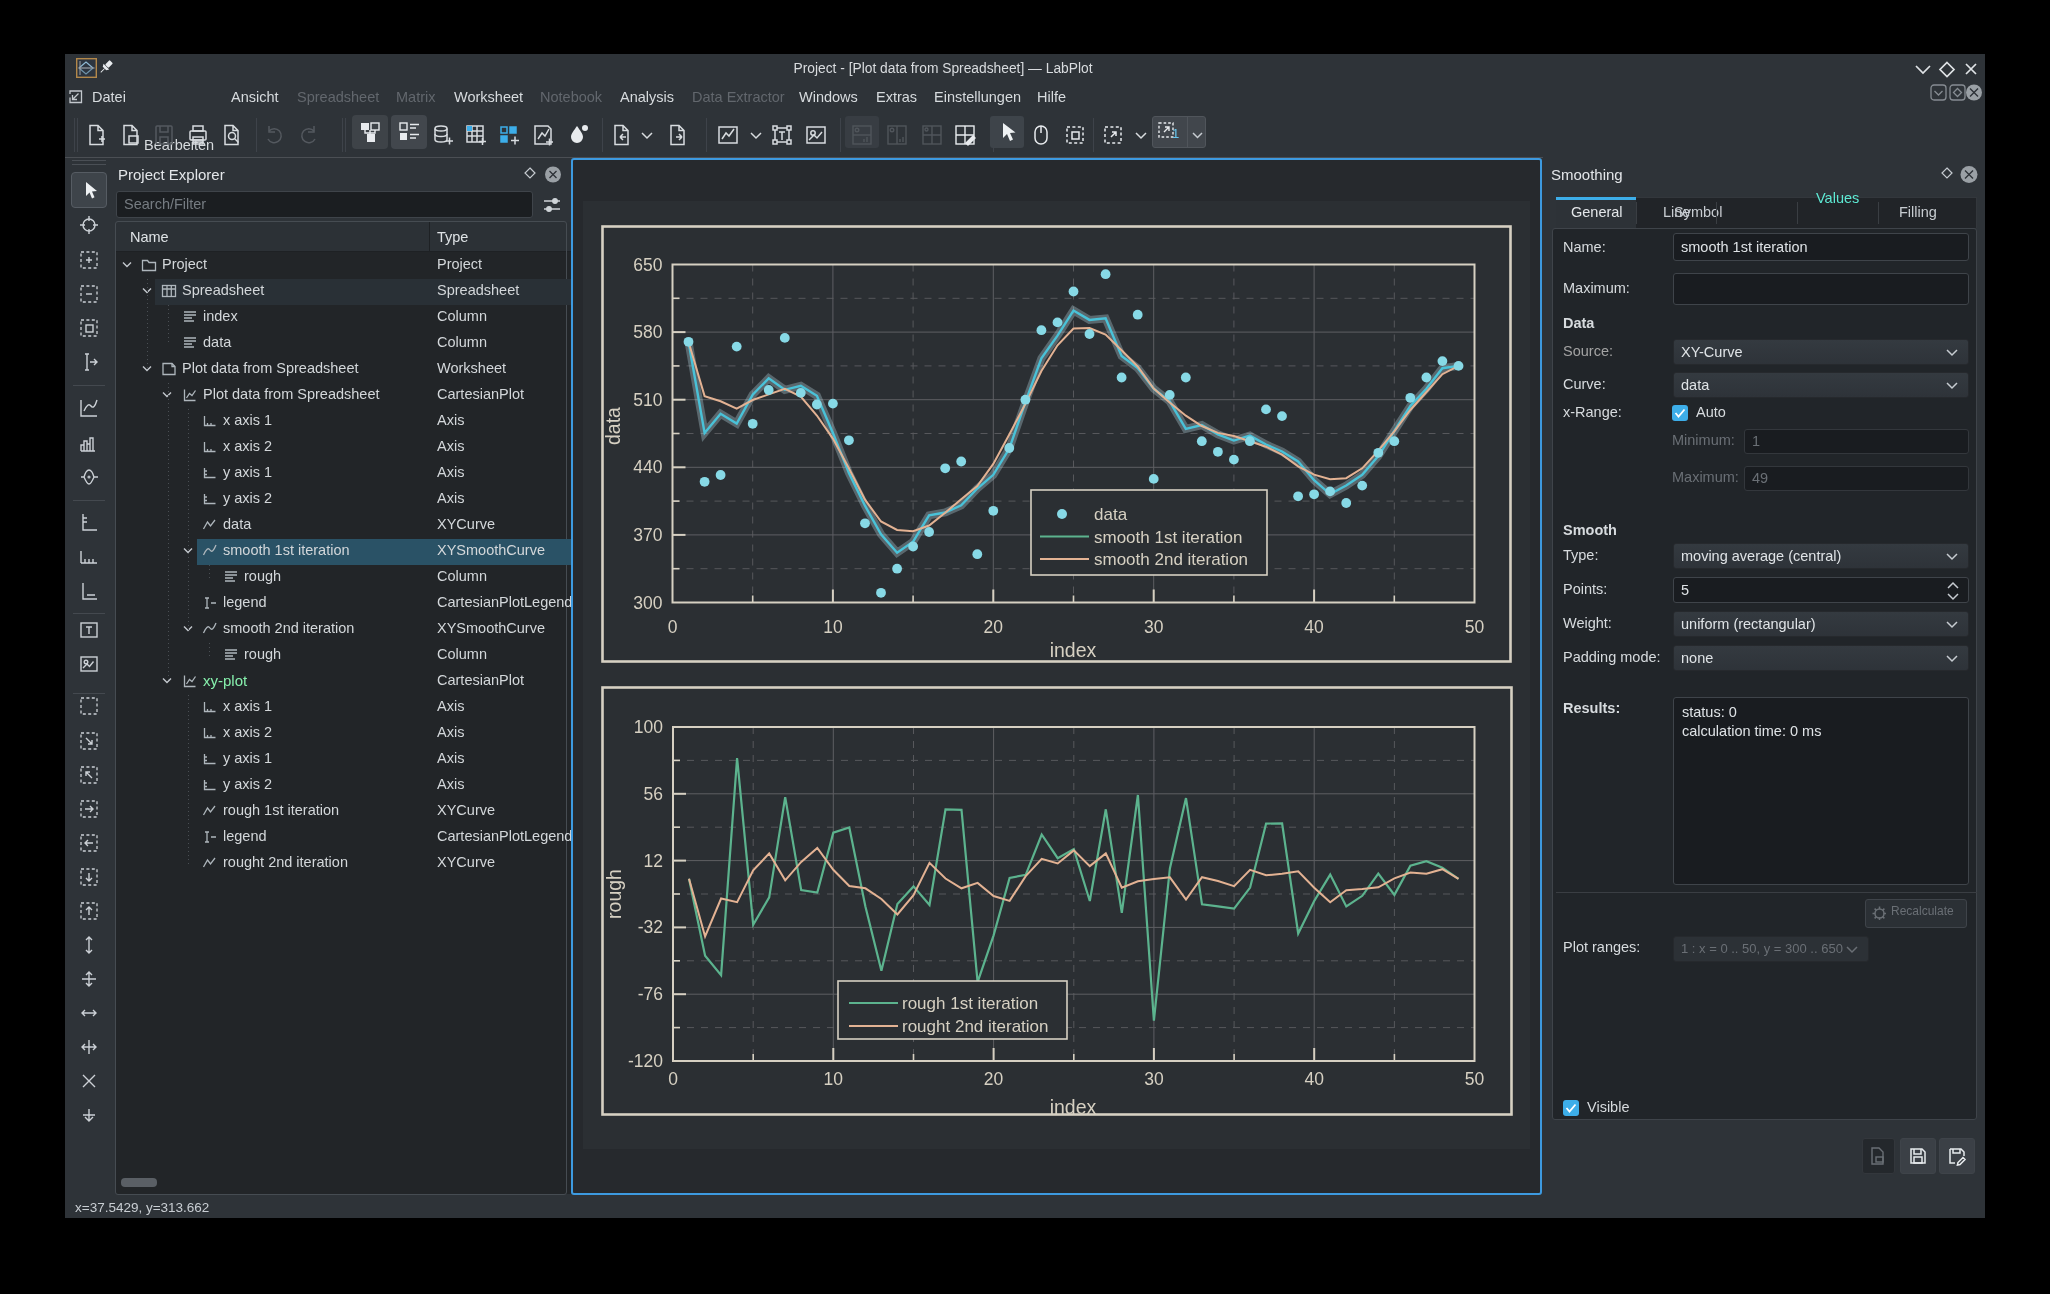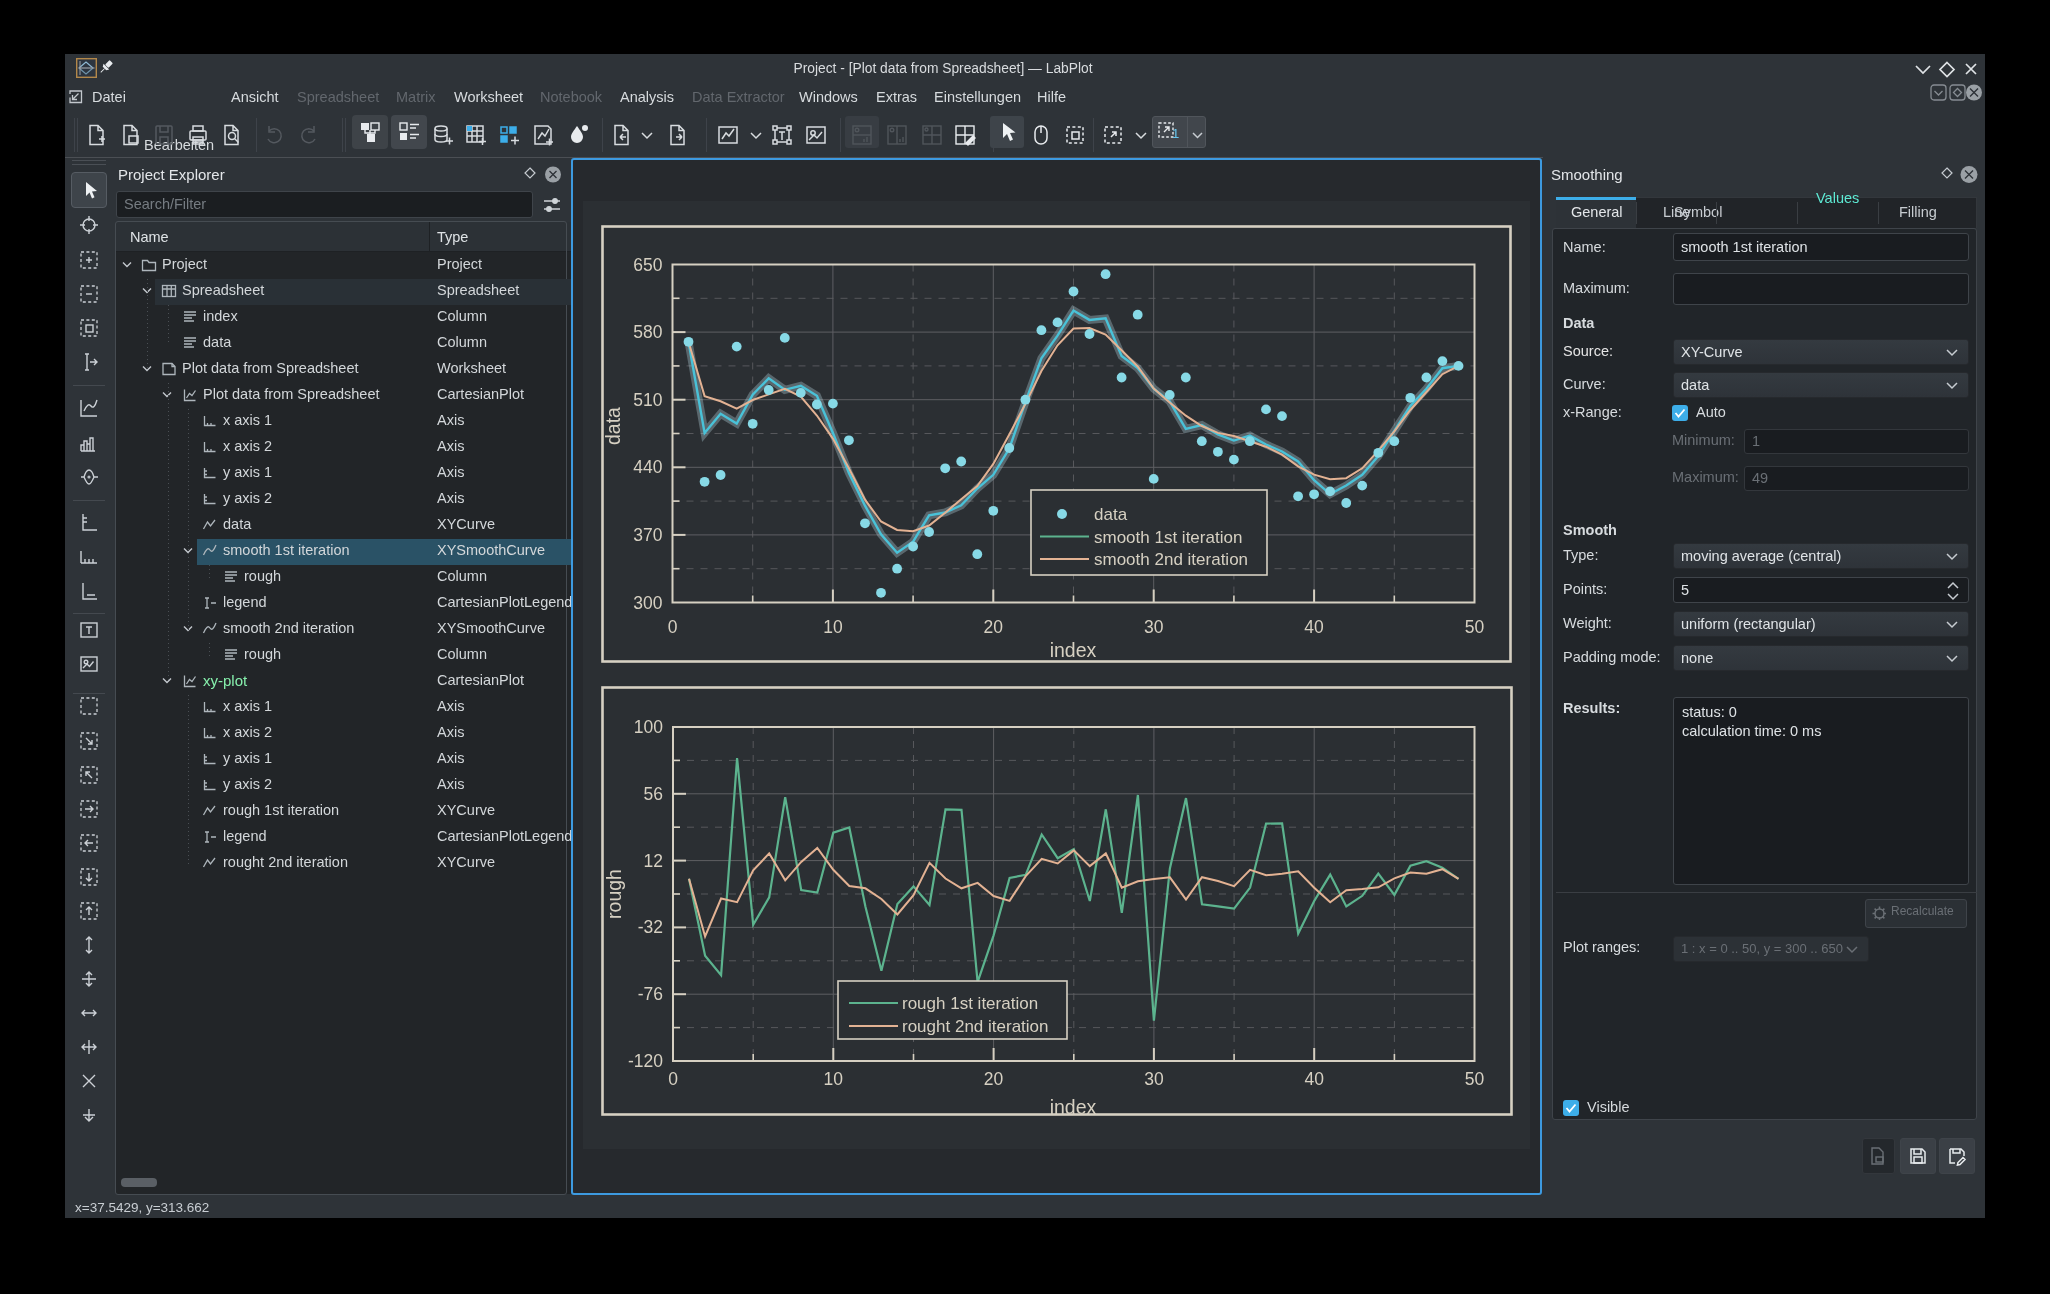--- a/index.html
+++ b/index.html
@@ -726,21 +726,21 @@
     <div style="position:absolute;left:1732px;top:148px;width:1px;height:22px;background:#3a3e43;"></div>
     <div style="position:absolute;left:1813px;top:148px;width:1px;height:22px;background:#3a3e43;"></div>
     <div style="position:absolute;left:1487px;top:174px;width:425px;height:892px;background:#212529;border:1px solid #3f444a;border-radius:3px;"></div>
     <div style="position:absolute;left:1498px;top:185px;font-size:14.5px;color:#d7dbde;font-weight:400;white-space:nowrap;"></div>
     <div style="position:absolute;left:1498px;top:185px;font-size:14.5px;color:#d7dbde;font-weight:400;white-space:nowrap;">Name:</div>
     <div style="position:absolute;left:1608px;top:179px;width:296px;height:28px;background:#191c20;border:1px solid #3f444a;border-radius:3px;"></div>
     <div style="position:absolute;left:1616px;top:184.5px;font-size:14.5px;color:#dfe3e6;font-weight:400;white-space:nowrap;">smooth 1st iteration</div>
     <div style="position:absolute;left:1498px;top:226px;font-size:14.5px;color:#d7dbde;font-weight:400;white-space:nowrap;">Maximum:</div>
     <div style="position:absolute;left:1608px;top:219px;width:296px;height:32px;background:#191c20;border:1px solid #3f444a;border-radius:3px;"></div>
     <div style="position:absolute;left:1498px;top:261px;font-size:14.5px;color:#d7dbde;font-weight:700;white-space:nowrap;">Data</div>
-    <div style="position:absolute;left:1498px;top:289px;font-size:14.5px;color:#e5e5e5;font-weight:400;white-space:nowrap;">Source:</div>
+    <div style="position:absolute;left:1498px;top:289px;font-size:14.5px;color:#a3a3a3;font-weight:400;white-space:nowrap;">Source:</div>
     <div style="position:absolute;left:1608px;top:285px;width:296px;height:26px;background:linear-gradient(#343a40,#2e3339);border:1px solid #26292d;border-radius:3px;"></div>
     <div style="position:absolute;left:1616px;top:289.5px;font-size:14.5px;color:#dfe3e6;font-weight:400;white-space:nowrap;">XY-Curve</div>
     <svg style="position:absolute;left:1878px;top:290.0px" width="18" height="16" viewBox="0 0 18 16">
       <path d="M4 6 l5 5 5-5" stroke="#c7ccd1" stroke-width="1.5" fill="none"></path>
     </svg>
     <div style="position:absolute;left:1498px;top:322px;font-size:14.5px;color:#d7dbde;font-weight:400;white-space:nowrap;">Curve:</div>
     <div style="position:absolute;left:1608px;top:318px;width:296px;height:26px;background:linear-gradient(#343a40,#2e3339);border:1px solid #26292d;border-radius:3px;"></div>
     <div style="position:absolute;left:1616px;top:322.5px;font-size:14.5px;color:#dfe3e6;font-weight:400;white-space:nowrap;">data</div>
     <svg style="position:absolute;left:1878px;top:323.0px" width="18" height="16" viewBox="0 0 18 16">
       <path d="M4 6 l5 5 5-5" stroke="#c7ccd1" stroke-width="1.5" fill="none"></path>

